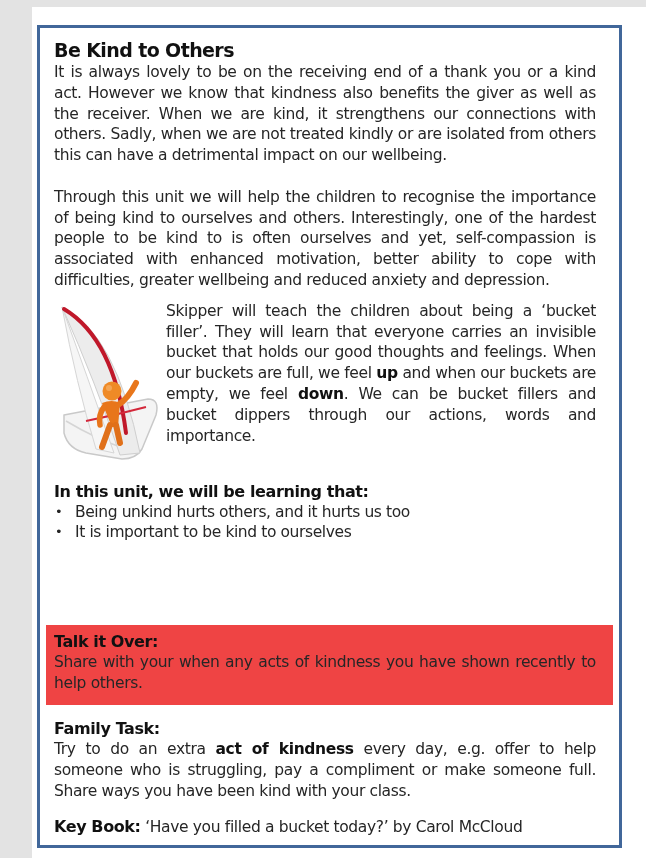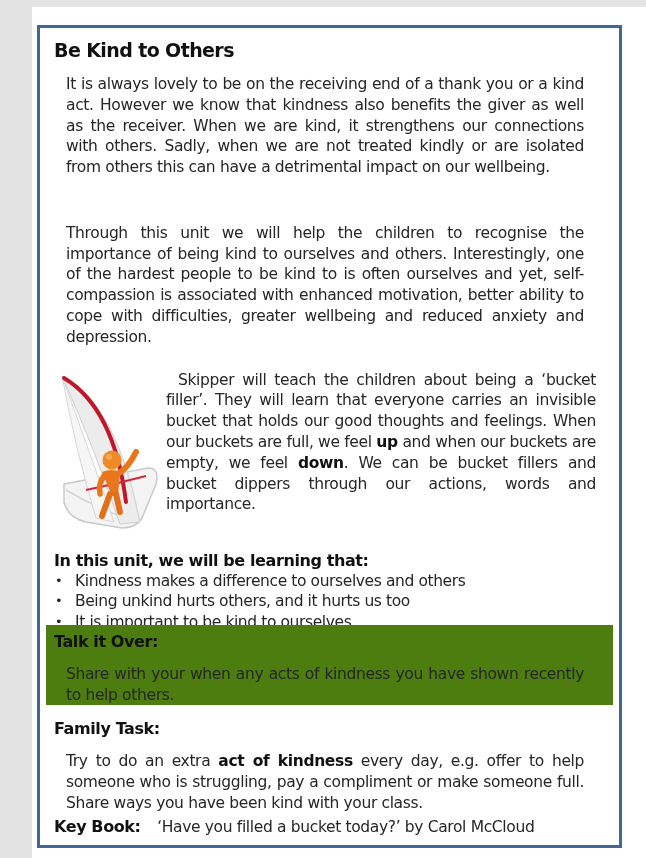--- a/index.html
+++ b/index.html
@@ -20,35 +20,35 @@
     box-sizing: content-box;
   }
   .content {
     position: absolute; left: 54px; top: 38px; width: 542px;
   }
   .title {
     font-size: 19px; font-weight: bold; color: #111; letter-spacing: -0.6px;
     line-height: 24px; margin: 0;
   }
   p, .line {
-    font-size: 15.5px; line-height: 20.8px; margin: 12px; color: #262626;
+    font-size: 15.5px; line-height: 20.8px; margin: 0; color: #262626;
     letter-spacing: -0.35px;
   }
   .just { text-align: justify; text-align-last: left; }
   .gap { height: 20.8px; }
   .skipper-row { position: relative; height: 168px; margin-top: 0; }
   .boat { position: absolute; left: 2px; top: 2px; width: 108px; height: 160px; }
   .skipper-text { position: absolute; left: 112px; top: 0; width: 430px; }
   .h2 { font-size: 16px; font-weight: bold; color: #111; letter-spacing: -0.4px; line-height: 21px; margin: 0; }
   ul.bullets { list-style: none; margin: 0; padding: 0; }
   ul.bullets li { position: relative; padding-left: 21px; font-size: 15.5px; line-height: 20.5px; color: #262626; letter-spacing: -0.4px; }
   ul.bullets li::before { content: "•"; position: absolute; left: 1px; top: 0; font-size: 13px; }
   .talk {
     position: absolute; left: 46px; top: 625px; width: 567px; height: 80px;
-    background: #4d7c0f;
+    background: #ef4444;
   }
   .talk-inner { position: absolute; left: 8px; top: 6px; width: 542px; }
   .family { position: absolute; left: 54px; top: 718px; width: 542px; }
   .keybook { position: absolute; left: 54px; top: 816px; width: 560px; white-space: nowrap; }
   .keybook .h2 { display: inline; }
   .keybook .line { display: inline; }
   b { font-weight: bold; color: #111; }
 </style>
 </head>
 <body>
@@ -84,21 +84,20 @@
     </svg>
     <div class="skipper-text just">
       <p style="display:inline" class="just">
         <span>Skipper will teach the children about being a ‘bucket filler’. They will learn that everyone carries an invisible bucket that holds our good thoughts and feelings. When our buckets are full, we feel </span><b>up</b><span> and when our buckets are empty, we feel </span><b>down</b><span>. We can be bucket fillers and bucket dippers through our actions, words and importance.</span>
       </p>
     </div>
   </div>
   <div style="height:12px"></div>
   <div class="h2">In this unit, we will be learning that:</div>
   <ul class="bullets">
-    <li>Kindness makes a difference to ourselves and others</li>
     <li>Being unkind hurts others, and it hurts us too</li>
     <li>It is important to be kind to ourselves</li>
   </ul>
 </div>
 
 <div class="talk">
   <div class="talk-inner">
     <div class="h2">Talk it Over:</div>
     <p class="just">Share with your when any acts of kindness you have shown recently to help others.</p>
   </div>

